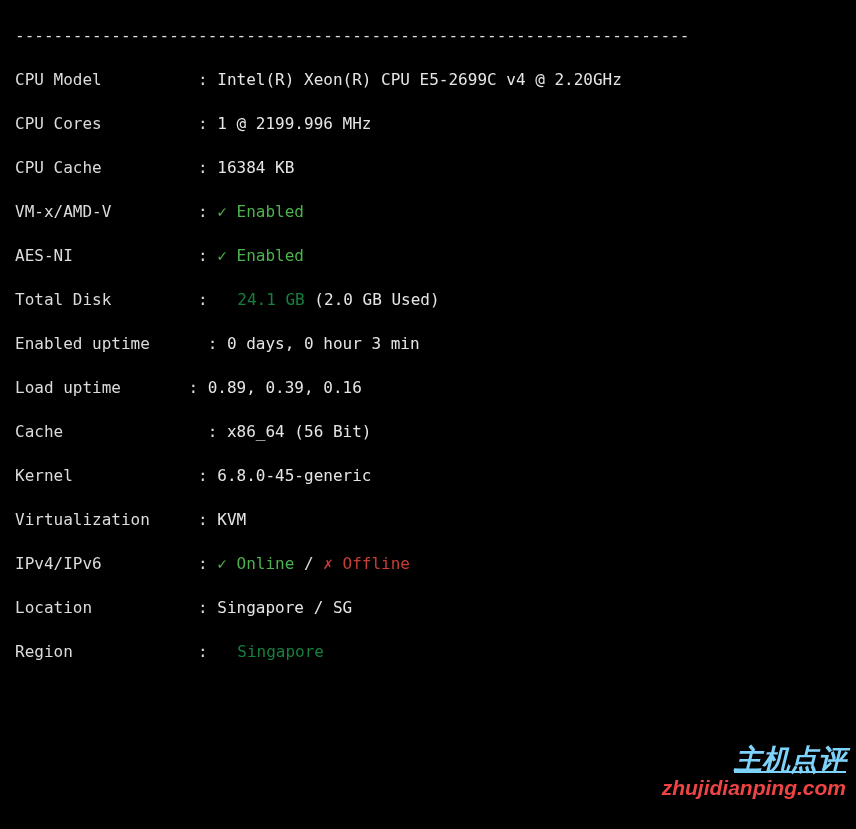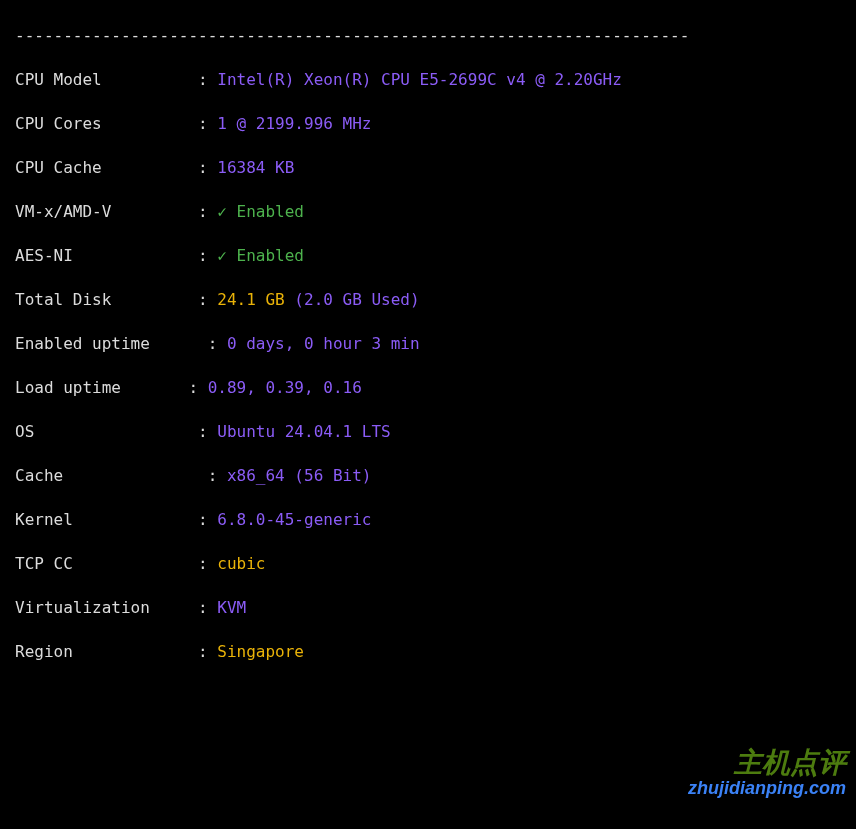--- a/index.html
+++ b/index.html
@@ -13,67 +13,68 @@
     width: 856px;
     height: 829px;
     overflow: hidden;
     position: relative;
   }
   .term {
     padding: 3px 15px;
     white-space: pre;
   }
   .white { color: #dcdcdc; }
-  .cyan { color: #8b5cf6; }
+  .cyan { color: #e5e5e5; }
   .green { color: #4db24d; }
   .red { color: #c73e39; }
-  .yellow { color: #eab308; }
+  .yellow { color: #15803d; margin-left: 20px; }
   .watermark {
     position: absolute;
     right: 10px;
     bottom: 30px;
     text-align: right;
     line-height: 1.1;
     pointer-events: none;
   }
   .watermark .zh {
-    color: #4d7c0f;
+    color: #7dd3fc;
     font-family: "Microsoft YaHei", "SimHei", sans-serif;
     font-weight: bold;
     font-size: 28px;
     font-style: italic;
     display: block;
+    text-decoration: underline;
   }
   .watermark .en {
-    color: #3b82f6;
+    color: #ef4444;
     font-family: sans-serif;
     font-style: italic;
     font-weight: bold;
-    font-size: 18px;
+    font-size: 21px;
     display: block;
   }
 </style>
 </head>
 <body>
 
 <div class="term">
 <div><span class="white">----------------------------------------------------------------------</span></div>
 <div><span class="white">CPU Model         </span><span class="white"> : </span><span class="cyan">Intel(R) Xeon(R) CPU E5-2699C v4 @ 2.20GHz</span></div>
 <div><span class="white">CPU Cores         </span><span class="white"> : </span><span class="cyan">1 @ 2199.996 MHz</span></div>
 <div><span class="white">CPU Cache         </span><span class="white"> : </span><span class="cyan">16384 KB</span></div>
 <div><span class="white">VM-x/AMD-V        </span><span class="white"> : </span><span class="green">✓ </span><span class="green">Enabled</span></div>
 <div><span class="white">AES-NI            </span><span class="white"> : </span><span class="green">✓ </span><span class="green">Enabled</span></div>
 <div><span class="white">Total Disk        </span><span class="white"> : </span><span class="yellow">24.1 GB </span><span class="cyan">(2.0 GB Used)</span></div>
 <div><span class="white">Enabled uptime     </span><span class="white"> : </span><span class="cyan">0 days, 0 hour 3 min</span></div>
 <div><span class="white">Load uptime      </span><span class="white"> : </span><span class="cyan">0.89, 0.39, 0.16</span></div>
-<div><span class="white">OS                </span><span class="white"> : </span><span class="cyan">Ubuntu 24.04.1 LTS</span></div>
 <div><span class="white">Cache              </span><span class="white"> : </span><span class="cyan">x86_64 (56 Bit)</span></div>
 <div><span class="white">Kernel            </span><span class="white"> : </span><span class="cyan">6.8.0-45-generic</span></div>
-<div><span class="white">TCP CC            </span><span class="white"> : </span><span class="yellow">cubic</span></div>
 <div><span class="white">Virtualization    </span><span class="white"> : </span><span class="cyan">KVM</span></div>
+<div><span class="white">IPv4/IPv6         </span><span class="white"> : </span><span class="green">✓ </span><span class="green">Online</span><span class="white"> / </span><span class="red">✗ </span><span class="red">Offline</span></div>
+<div><span class="white">Location          </span><span class="white"> : </span><span class="cyan">Singapore / SG</span></div>
 <div><span class="white">Region            </span><span class="white"> : </span><span class="yellow">Singapore</span></div>
 
 
 
 
 
 
 
 
 

